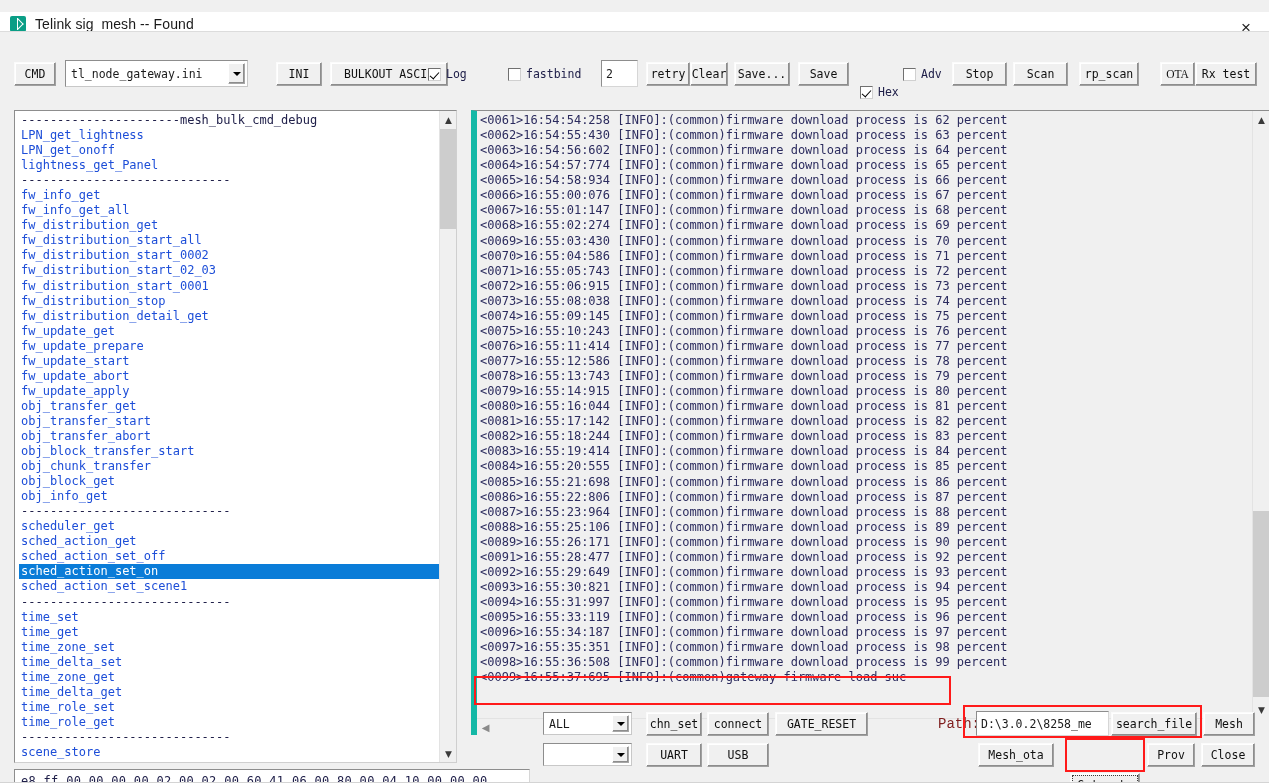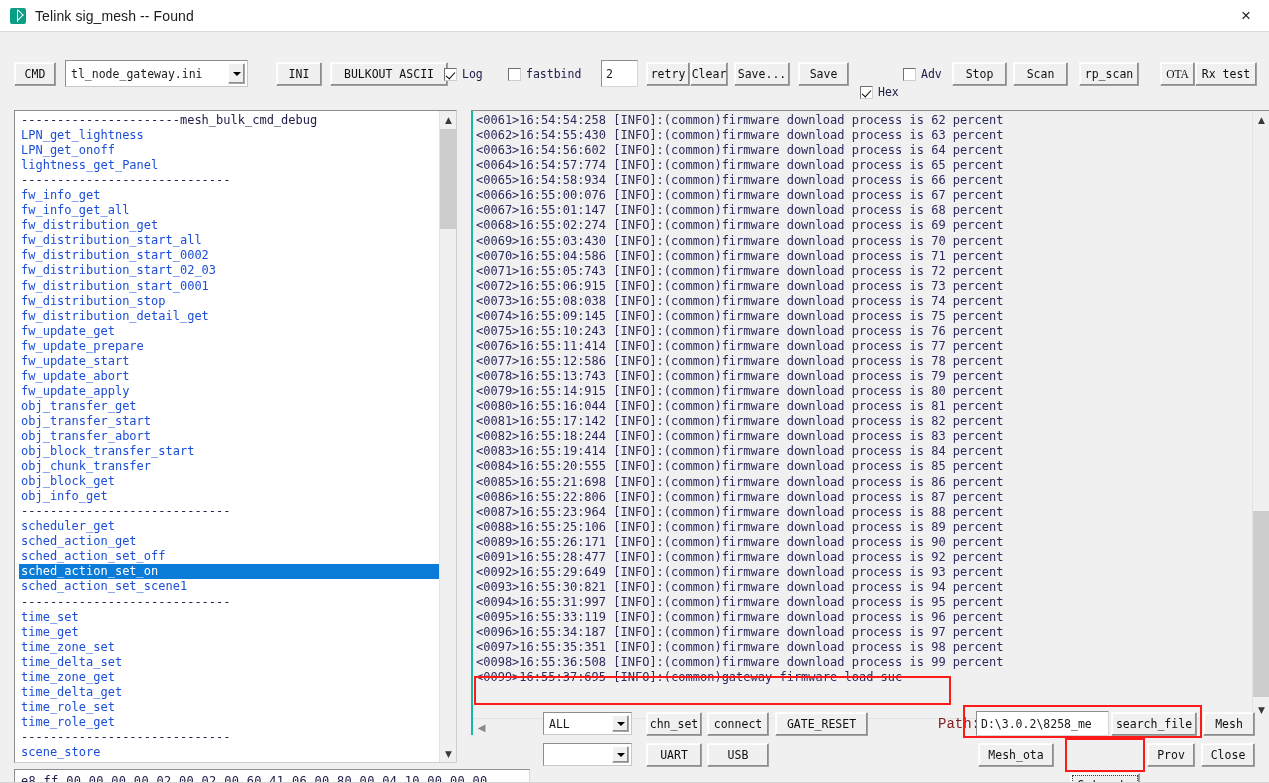--- a/index.html
+++ b/index.html
@@ -6,21 +6,21 @@
   html, body {
     margin: 0; padding: 0;
     width: 1269px; height: 783px;
     overflow: hidden;
     background: #f0f0f0;
     font-family: "Liberation Sans", sans-serif;
   }
 
   
   #titlebar {
-    position: absolute; left: 0; top: 0; width: 1269px; height: 31px;
+    position: absolute; left: 0; top: 12px; width: 1269px; height: 24px;
     background: #ffffff;
     display: flex; align-items: center;
   }
   #titlebar .bt-icon {
     width: 16px; height: 16px; margin-left: 10px; margin-right: 9px;
     background: #0a9e86; border-radius: 2px;
     position: relative; flex: none;
   }
   #titlebar .bt-icon::after {
     content: ""; position: absolute; left: 7px; top: 2px;
@@ -163,21 +163,21 @@
     color: #8a8a8a; font-size: 10px; cursor: pointer;
     font-family: "DejaVu Sans", sans-serif;
   }
   .hscroll .arrow-left { left: 0; }
   .hscroll .arrow-right { right: 0; }
 
   
   #log-panel {
     position: absolute; left: 471px; top: 78px; width: 798px; height: 625px;
     background: #f0f0f0;
-    border-left: 2px solid #14b8a6;
+    border-left: 6px solid #14b8a6;
     border-top: 1px solid #8d8d8d;
     overflow: hidden;
   }
   #log-inner {
     position: absolute; left: 3px; top: 2px; right: 18px; bottom: 19px;
     overflow: hidden;
   }
   .log-line {
     font-family: "DejaVu Sans Mono", monospace;
     font-size: 12px; line-height: 15.07px; color: #2b2b5e;
@@ -230,21 +230,21 @@
       <span>tl_node_gateway.ini</span>
       <span class="arrow-box">
           <i class="tri-down"></i>
         </span>
     </div>
 
     <div class="btn" style="position:absolute;left:276px;top:16px;width:46px;height:24px;">INI</div>
 
     <div class="btn" style="position:absolute;left:330px;top:16px;width:118px;height:24px;">BULKOUT ASCII</div>
 
-    <label class="chk-wrap" style="position:absolute;left:444px;top:21px;text-align:right;">
+    <label class="chk-wrap" style="position:absolute;left:428px;top:21px;text-align:right;">
       <span class="chk-box checked"></span>
       <span>Log</span>
     </label>
 
     <label class="chk-wrap" style="position:absolute;left:508px;top:21px;">
       <span class="chk-box"></span>
       <span>fastbind</span>
     </label>
 
     <div class="textbox" style="position:absolute;left:601px;top:14px;width:37px;height:27px;">2</div>

